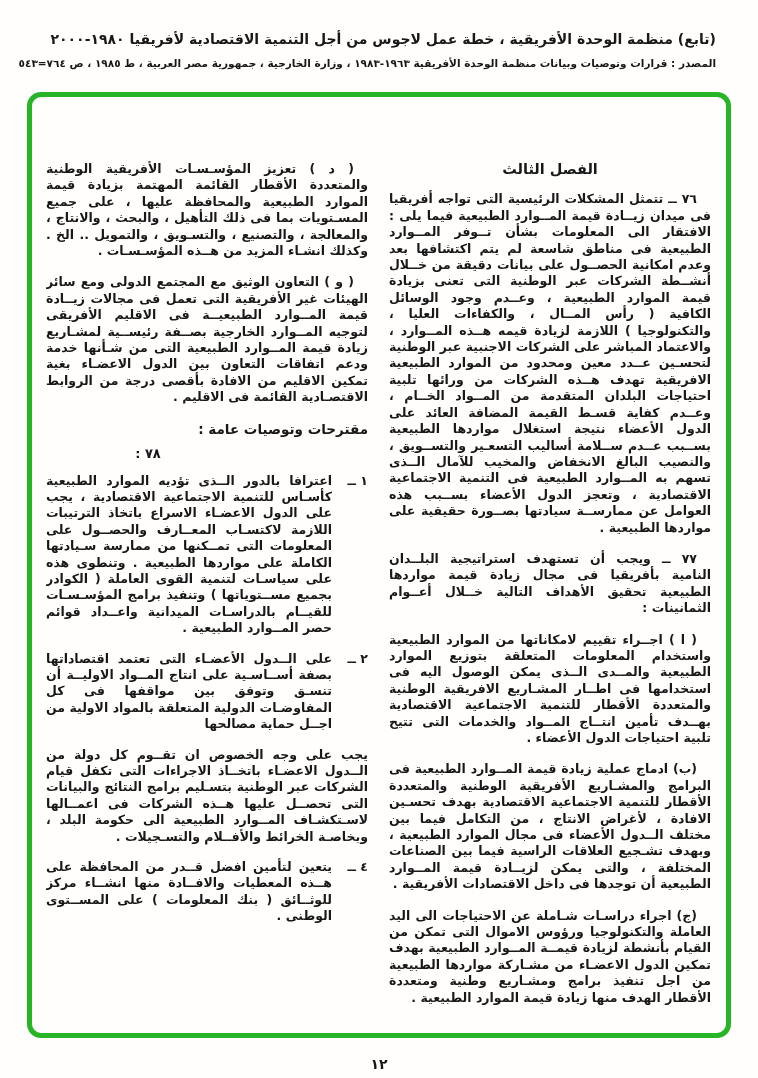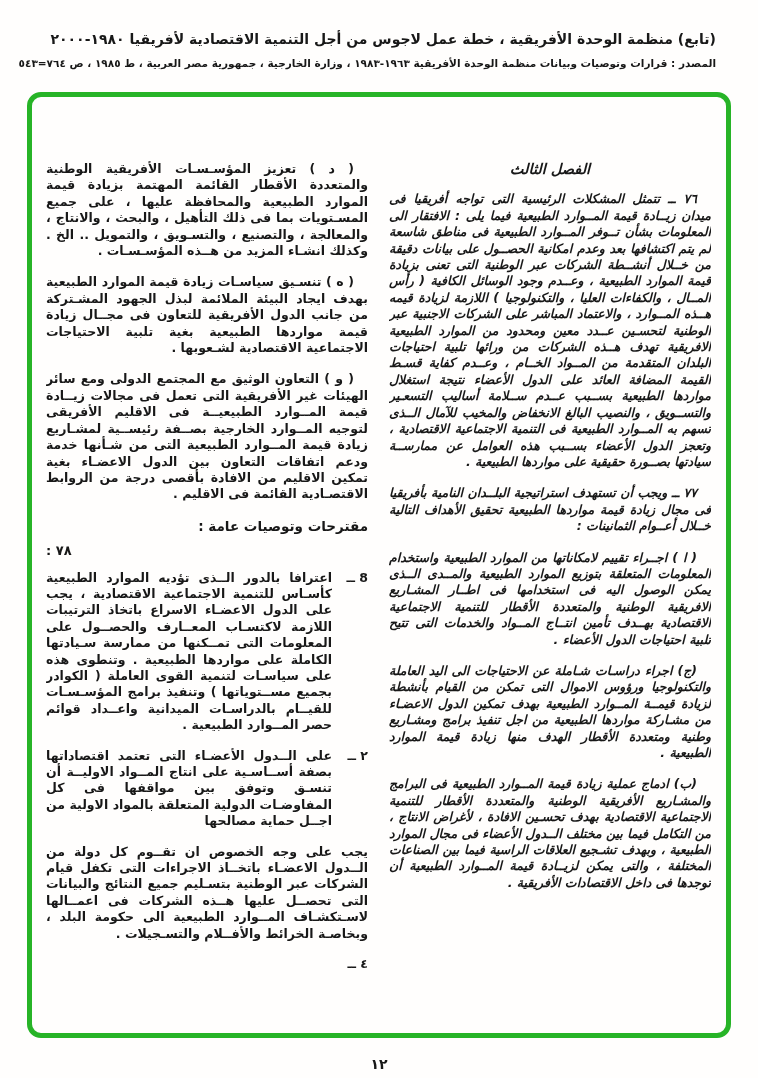--- a/index.html
+++ b/index.html
@@ -44,38 +44,38 @@
     top: 20px;
     width: 322px;
     font-size: 12.5px;
     line-height: 16.4px;
     font-weight: bold;
     text-align: justify;
     overflow: hidden;
     height: 890px;
     margin-top: 44px;
   }
-  .col-r { right: 15px; font-style: italic; }
+  .col-r { right: 15px; }
   .col-l { left: 14px; }
   .col p { margin: 0 0 15px 0; text-indent: 14px; }
   .h1, .h2 {
     text-align: center;
     font-size: 14.5px;
     font-weight: bold;
     text-indent: 0;
   }
   .h1 { margin: 0 0 14px 0; }
   .h2 { margin: 0 0 12px 0; }
   .h3 {
     font-size: 13.5px;
     font-weight: bold;
     margin: 2px 0 9px 0;
   }
   .pnum {
-    text-align: left;
+    text-align: center;
     margin: 0 118px 10px 0;
     font-size: 13px;
   }
   .item { display: flex; margin: 0 0 14px 0; }
   .item .num { flex: 0 0 36px; white-space: nowrap; }
   .item .txt { flex: 1; text-align: justify; }
   .page-number {
     position: absolute;
     bottom: 6px; left: 0; right: 0;
     text-align: center;
@@ -94,44 +94,44 @@
     <div class="source">المصدر : قرارات وتوصيات وبيانات منظمة الوحدة الأفريقية ١٩٦٣-١٩٨٣ ، وزارة الخارجية ، جمهورية مصر العربية ، ط ١٩٨٥ ، ص ٧٦٤=٥٤٣</div>
   </div>
 
   <div class="frame" style="border-color: rgb(39, 180, 39);">
 
     <div class="col col-r">
       <div class="h1">الفصل الثالث</div>
       <p>٧٦ ــ تتمثل المشكلات الرئيسية التى تواجه أفريقيا فى ميدان زيــادة قيمة المــوارد الطبيعية فيما يلى : الافتقار الى المعلومات بشأن تــوفر المــوارد الطبيعية فى مناطق شاسعة لم يتم اكتشافها بعد وعدم امكانية الحصــول على بيانات دقيقة من خــلال أنشــطة الشركات عبر الوطنية التى تعنى بزيادة قيمة الموارد الطبيعية ، وعــدم وجود الوسائل الكافية ( رأس المــال ، والكفاءات العليا ، والتكنولوجيا ) اللازمة لزيادة قيمه هــذه المــوارد ، والاعتماد المباشر على الشركات الاجنبية عبر الوطنية لتحسـين عــدد معين ومحدود من الموارد الطبيعية الافريقية تهدف هــذه الشركات من ورائها تلبية احتياجات البلدان المتقدمة من المــواد الخــام ، وعــدم كفاية قسـط القيمة المضافة العائد على الدول الأعضاء نتيجة استغلال مواردها الطبيعية بســبب عــدم ســلامة أساليب التسعـير والتســويق ، والنصيب البالغ الانخفاض والمخيب للآمال الــذى تسهم به المــوارد الطبيعية فى التنمية الاجتماعية الاقتصادية ، وتعجز الدول الأعضاء بســبب هذه العوامل عن ممارســة سيادتها بصــورة حقيقية على مواردها الطبيعية .</p>
       <p>٧٧ ــ ويجب أن تستهدف استراتيجية البلــدان النامية بأفريقيا فى مجال زيادة قيمة مواردها الطبيعية تحقيق الأهداف التالية خــلال أعــوام الثمانينات :</p>
       <p>( ا ) اجــراء تقييم لامكاناتها من الموارد الطبيعية واستخدام المعلومات المتعلقة بتوزيع الموارد الطبيعية والمــدى الــذى يمكن الوصول اليه فى استخدامها فى اطــار المشـاريع الافريقية الوطنية والمتعددة الأقطار للتنمية الاجتماعية الاقتصادية بهــدف تأمين انتــاج المــواد والخدمات التى تتيح تلبية احتياجات الدول الأعضاء .</p>
+      <p>(ب) ادماج عملية زيادة قيمة المــوارد الطبيعية فى البرامج والمشـاريع الأفريقية الوطنية والمتعددة الأقطار للتنمية الاجتماعية الاقتصادية بهدف تحسـين الافادة ، لأغراض الانتاج ، من التكامل فيما بين مختلف الــدول الأعضاء فى مجال الموارد الطبيعية ، وبهدف تشـجيع العلاقات الراسية فيما بين الصناعات المختلفة ، والتى يمكن لزيــادة قيمة المــوارد الطبيعية أن توجدها فى داخل الاقتصادات الأفريقية .</p>
       <p>(ج) اجراء دراسـات شـاملة عن الاحتياجات الى اليد العاملة والتكنولوجيا ورؤوس الاموال التى تمكن من القيام بأنشطة لزيادة قيمــة المــوارد الطبيعية بهدف تمكين الدول الاعضـاء من مشـاركة مواردها الطبيعية من اجل تنفيذ برامج ومشـاريع وطنية ومتعددة الأقطار الهدف منها زيادة قيمة الموارد الطبيعية .</p>
-      <p>(ب) ادماج عملية زيادة قيمة المــوارد الطبيعية فى البرامج والمشـاريع الأفريقية الوطنية والمتعددة الأقطار للتنمية الاجتماعية الاقتصادية بهدف تحسـين الافادة ، لأغراض الانتاج ، من التكامل فيما بين مختلف الــدول الأعضاء فى مجال الموارد الطبيعية ، وبهدف تشـجيع العلاقات الراسية فيما بين الصناعات المختلفة ، والتى يمكن لزيــادة قيمة المــوارد الطبيعية أن توجدها فى داخل الاقتصادات الأفريقية .</p>
     </div>
 
     <div class="col col-l">
       <p>( د ) تعزيز المؤسـسـات الأفريقية الوطنية والمتعددة الأقطار القائمة المهتمة بزيادة قيمة الموارد الطبيعية والمحافظة عليها ، على جميع المسـتويات بما فى ذلك التأهيل ، والبحث ، والانتاج ، والمعالجة ، والتصنيع ، والتسـويق ، والتمويل .. الخ . وكذلك انشـاء المزيد من هــذه المؤسـسـات .</p>
-      <p>( ه ) تنسـيق سياسـات زيادة قيمة الموارد الطبيعية بهدف ايجاد البيئة الملائمة لبذل الجهود المشـتركة من جانب الدول الأفريقية للتعاون فى مجــال زيادة قيمة مواردها الطبيعية بغية تلبية الاحتياجات الاجتماعية الاقتصادية لشـعوبها .</p>
       <p>( و ) التعاون الوثيق مع المجتمع الدولى ومع سائر الهيئات غير الأفريقية التى تعمل فى مجالات زيــادة قيمة المــوارد الطبيعيــة فى الاقليم الأفريقى لتوجيه المــوارد الخارجية بصــفة رئيســية لمشـاريع زيادة قيمة المــوارد الطبيعية التى من شـأنها خدمة ودعم اتفاقات التعاون بين الدول الاعضـاء بغية تمكين الاقليم من الافادة بأقصى درجة من الروابط الاقتصـادية القائمة فى الاقليم .</p>
       <div class="h3">مقترحات وتوصيات عامة :</div>
       <div class="pnum">٧٨ :</div>
 
       <div class="item">
-        <span class="num">8 ــ</span>
+        <span class="num">١ ــ</span>
         <span class="txt">اعترافا بالدور الــذى تؤديه الموارد الطبيعية كأسـاس للتنمية الاجتماعية الاقتصادية ، يجب على الدول الاعضـاء الاسراع باتخاذ الترتيبات اللازمة لاكتسـاب المعــارف والحصــول على المعلومات التى تمــكنها من ممارسة سـيادتها الكاملة على مواردها الطبيعية . وتنطوى هذه على سياسـات لتنمية القوى العاملة ( الكوادر بجميع مســتوياتها ) وتنفيذ برامج المؤسـسـات للقيــام بالدراسـات الميدانية واعــداد قوائم حصر المــوارد الطبيعية .</span>
       </div>
       <div class="item">
         <span class="num">٢ ــ</span>
         <span class="txt">على الــدول الأعضـاء التى تعتمد اقتصاداتها بصفة أســاسـية على انتاج المــواد الاوليــة أن تنسـق وتوفق بين مواقفها فى كل المفاوضـات الدولية المتعلقة بالمواد الاولية من اجــل حماية مصالحها</span>
       </div>
       <div class="item">
-        <span class="txt">يجب على وجه الخصوص ان تقــوم كل دولة من الــدول الاعضـاء باتخــاذ الاجراءات التى تكفل قيام الشركات عبر الوطنية بتسـليم جميع النتائج والبيانات التى تحصــل عليها هــذه الشركات فى اعمــالها لاسـتكشـاف المــوارد الطبيعية الى حكومة البلد ، وبخاصـة الخرائط والأفــلام والتسـجيلات .</span>
+        <span class="txt">يجب على وجه الخصوص ان تقــوم كل دولة من الــدول الاعضـاء باتخــاذ الاجراءات التى تكفل قيام الشركات عبر الوطنية بتسـليم برامج النتائج والبيانات التى تحصــل عليها هــذه الشركات فى اعمــالها لاسـتكشـاف المــوارد الطبيعية الى حكومة البلد ، وبخاصـة الخرائط والأفــلام والتسـجيلات .</span>
       </div>
       <div class="item">
         <span class="num">٤ ــ</span>
+        <span class="txt">يتعين لتأمين افضل قــدر من المحافظة على هــذه المعطيات والافــادة منها انشــاء مركز للوثــائق ( بنك المعلومات ) على المســتوى الوطنى .</span>
       </div>
     </div>
 
   </div>
 
   <div class="page-number">١٢</div>
 
 </div>
 
 </body></html>

